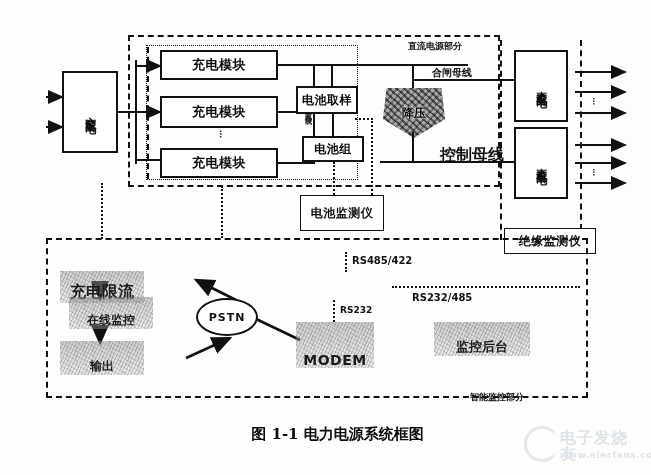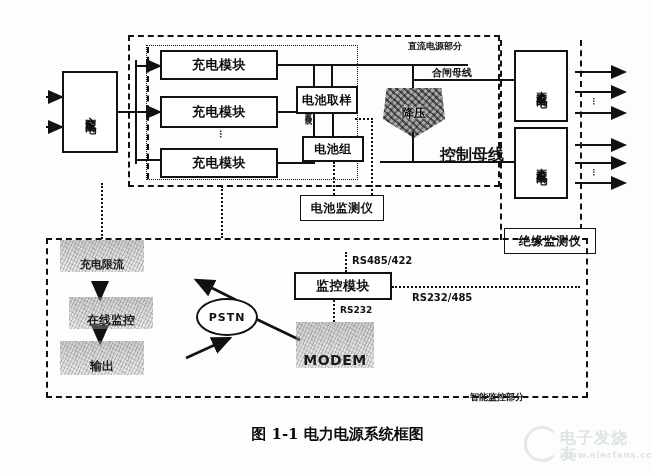--- a/index.html
+++ b/index.html
@@ -248,65 +248,67 @@
   <div class="box" style="left:514px; top:127px; width:54px; height:72px; font-size:11px;">
     <span class="vtext">直流配电</span>
   </div>
 
   <div class="label" style="left:590px; top:97px; font-size:8px; color:#333;">⋮</div>
   <div class="label" style="left:590px; top:168px; font-size:8px; color:#333;">⋮</div>
 
   <div class="dashln-v" style="left:500px; top:40px; height:200px;"></div>
   <div class="dashln-v" style="left:580px; top:40px; height:190px;"></div>
 
-  <div class="box thin" style="left:300px; top:195px; width:84px; height:26px; font-size:12px;">电池监测仪</div>
+  <div class="box thin" style="left:300px; top:195px; width:84px; height:36px; font-size:12px;">电池监测仪</div>
 
   <div class="dln-v" style="left:333px; top:162px; height:33px;"></div>
 
   <div class="dln-v" style="left:371px; top:118px; height:77px;"></div>
   <div class="dln-h" style="left:355px; top:118px; width:18px;"></div>
 
   <div class="box thin" style="left:504px; top:228px; width:92px; height:26px; font-size:12px;">绝缘监测仪</div>
 
   <div class="dashbox" style="left:46px; top:238px; width:542px; height:160px;"></div>
   <div class="label" style="left:470px; top:391px; font-size:9px;">智能监控部分</div>
 
   <div class="dln-v" style="left:101px; top:183px; height:56px;"></div>
 
   <div class="dln-v" style="left:221px; top:186px; height:52px;"></div>
 
-  <div class="smudge" style="left:60px; top:240px; width:84px; height:32px; font-size:11px;">
+  <div class="smudge" style="left:60px; top:271px; width:84px; height:32px; font-size:16px;">
     <span>充电限流</span>
   </div>
   <div class="smudge" style="left:60px; top:297px; width:84px; height:32px; font-size:12px;margin-left:9px;">
     <span>在线监控</span>
   </div>
   <div class="smudge" style="left:60px; top:341px; width:84px; height:34px; font-size:12px;">
     <span>输出</span>
   </div>
 
   <div class="ellipse" style="left:196px; top:298px; width:62px; height:38px; font-size:11px;">
     <span>PSTN</span>
   </div>
 
-  <div class="box" style="left:294px; top:272px; width:98px; height:28px; font-size:13px;">监控模块</div>
 
   <div class="dln-v" style="left:345px; top:252px; height:20px;"></div>
   <div class="label" style="left:352px; top:255px; font-size:10px;">RS485/422</div>
 
   <div class="dln-v" style="left:333px; top:300px; height:22px;"></div>
   <div class="label" style="left:340px; top:305px; font-size:9px;">RS232</div>
 
   <div class="dln-h" style="left:392px; top:286px; width:188px;"></div>
   <div class="label" style="left:412px; top:292px; font-size:10px;">RS232/485</div>
 
   <div class="smudge" style="left:296px; top:322px; width:78px; height:46px; font-size:14px; letter-spacing:.5px;">
     <span>MODEM</span>
   </div>
 
+  <div class="smudge" style="left:434px; top:322px; width:96px; height:34px; font-size:13px;">
+    <span>监控后台</span>
+  </div>
 
   <div class="caption" style="left:12px; top:425px; font-size:15px;">图 1-1  电力电源系统框图</div>
 
   <div class="watermark" style="left:524px; top:420px; width:120px; height:48px;">
     <div class="wm-ring" style="left:0; top:6px;"></div>
     <div class="wm-text" style="position:absolute; left:36px; top:10px;">电子发烧友</div>
     <div class="wm-url" style="position:absolute; left:36px; top:30px;">www.elecfans.com</div>
   </div>
 
 </div>

